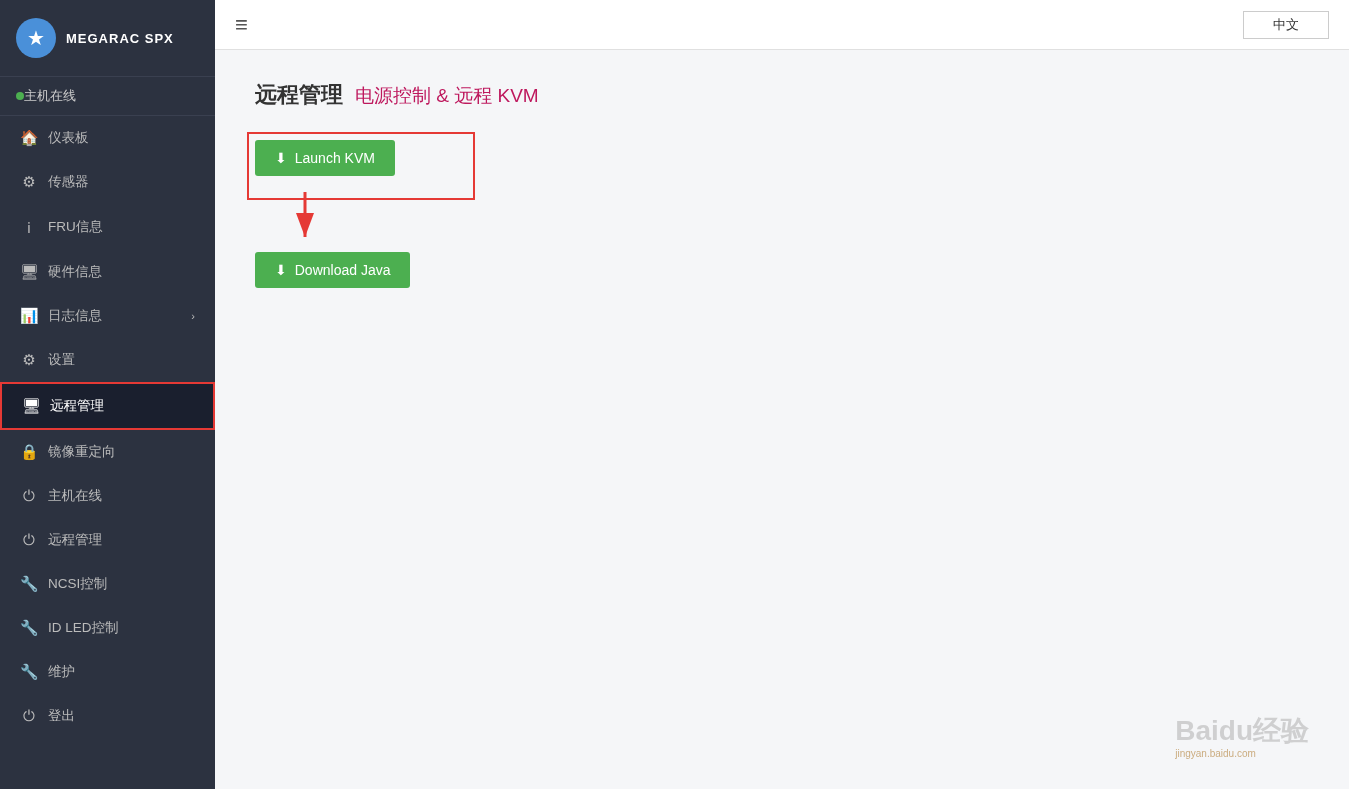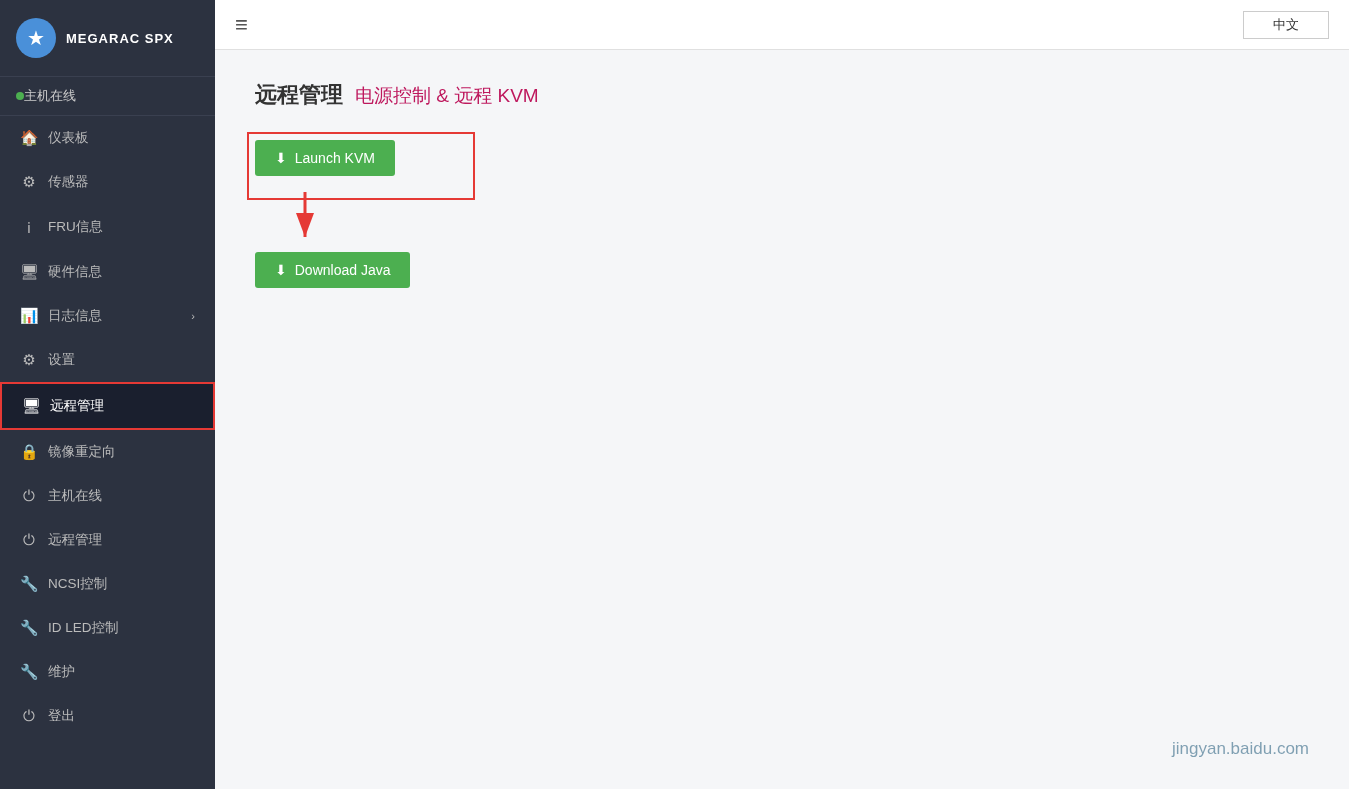--- a/index.html
+++ b/index.html
@@ -179,22 +179,22 @@
     }
 
     .baidu-text {
       font-size: 28px;
       font-weight: bold;
       color: #aaa;
       line-height: 1.2;
     }
 
     .baidu-sub {
-      font-size: 17px;
-      color: #0c4a6e;
+      font-size: 10px;
+      color: #a16207;
     }
 
     
     .nav-item-highlight {
       background: #1a1f2e !important;
       border: 2px solid #e53935 !important;
       color: #fff !important;
     }
   </style>
 </head>
@@ -319,16 +319,17 @@
       </svg>
     </div>
 
     <button class="btn-green" style="margin-top: 5px;">
       <span>⬇</span>
       <span>Download Java</span>
     </button>
 
     
     <div class="baidu-watermark">
+      <div class="baidu-text">Baidu经验</div>
       <div class="baidu-sub">jingyan.baidu.com</div>
     </div>
   </div>
 </div>
 
 </body></html>

